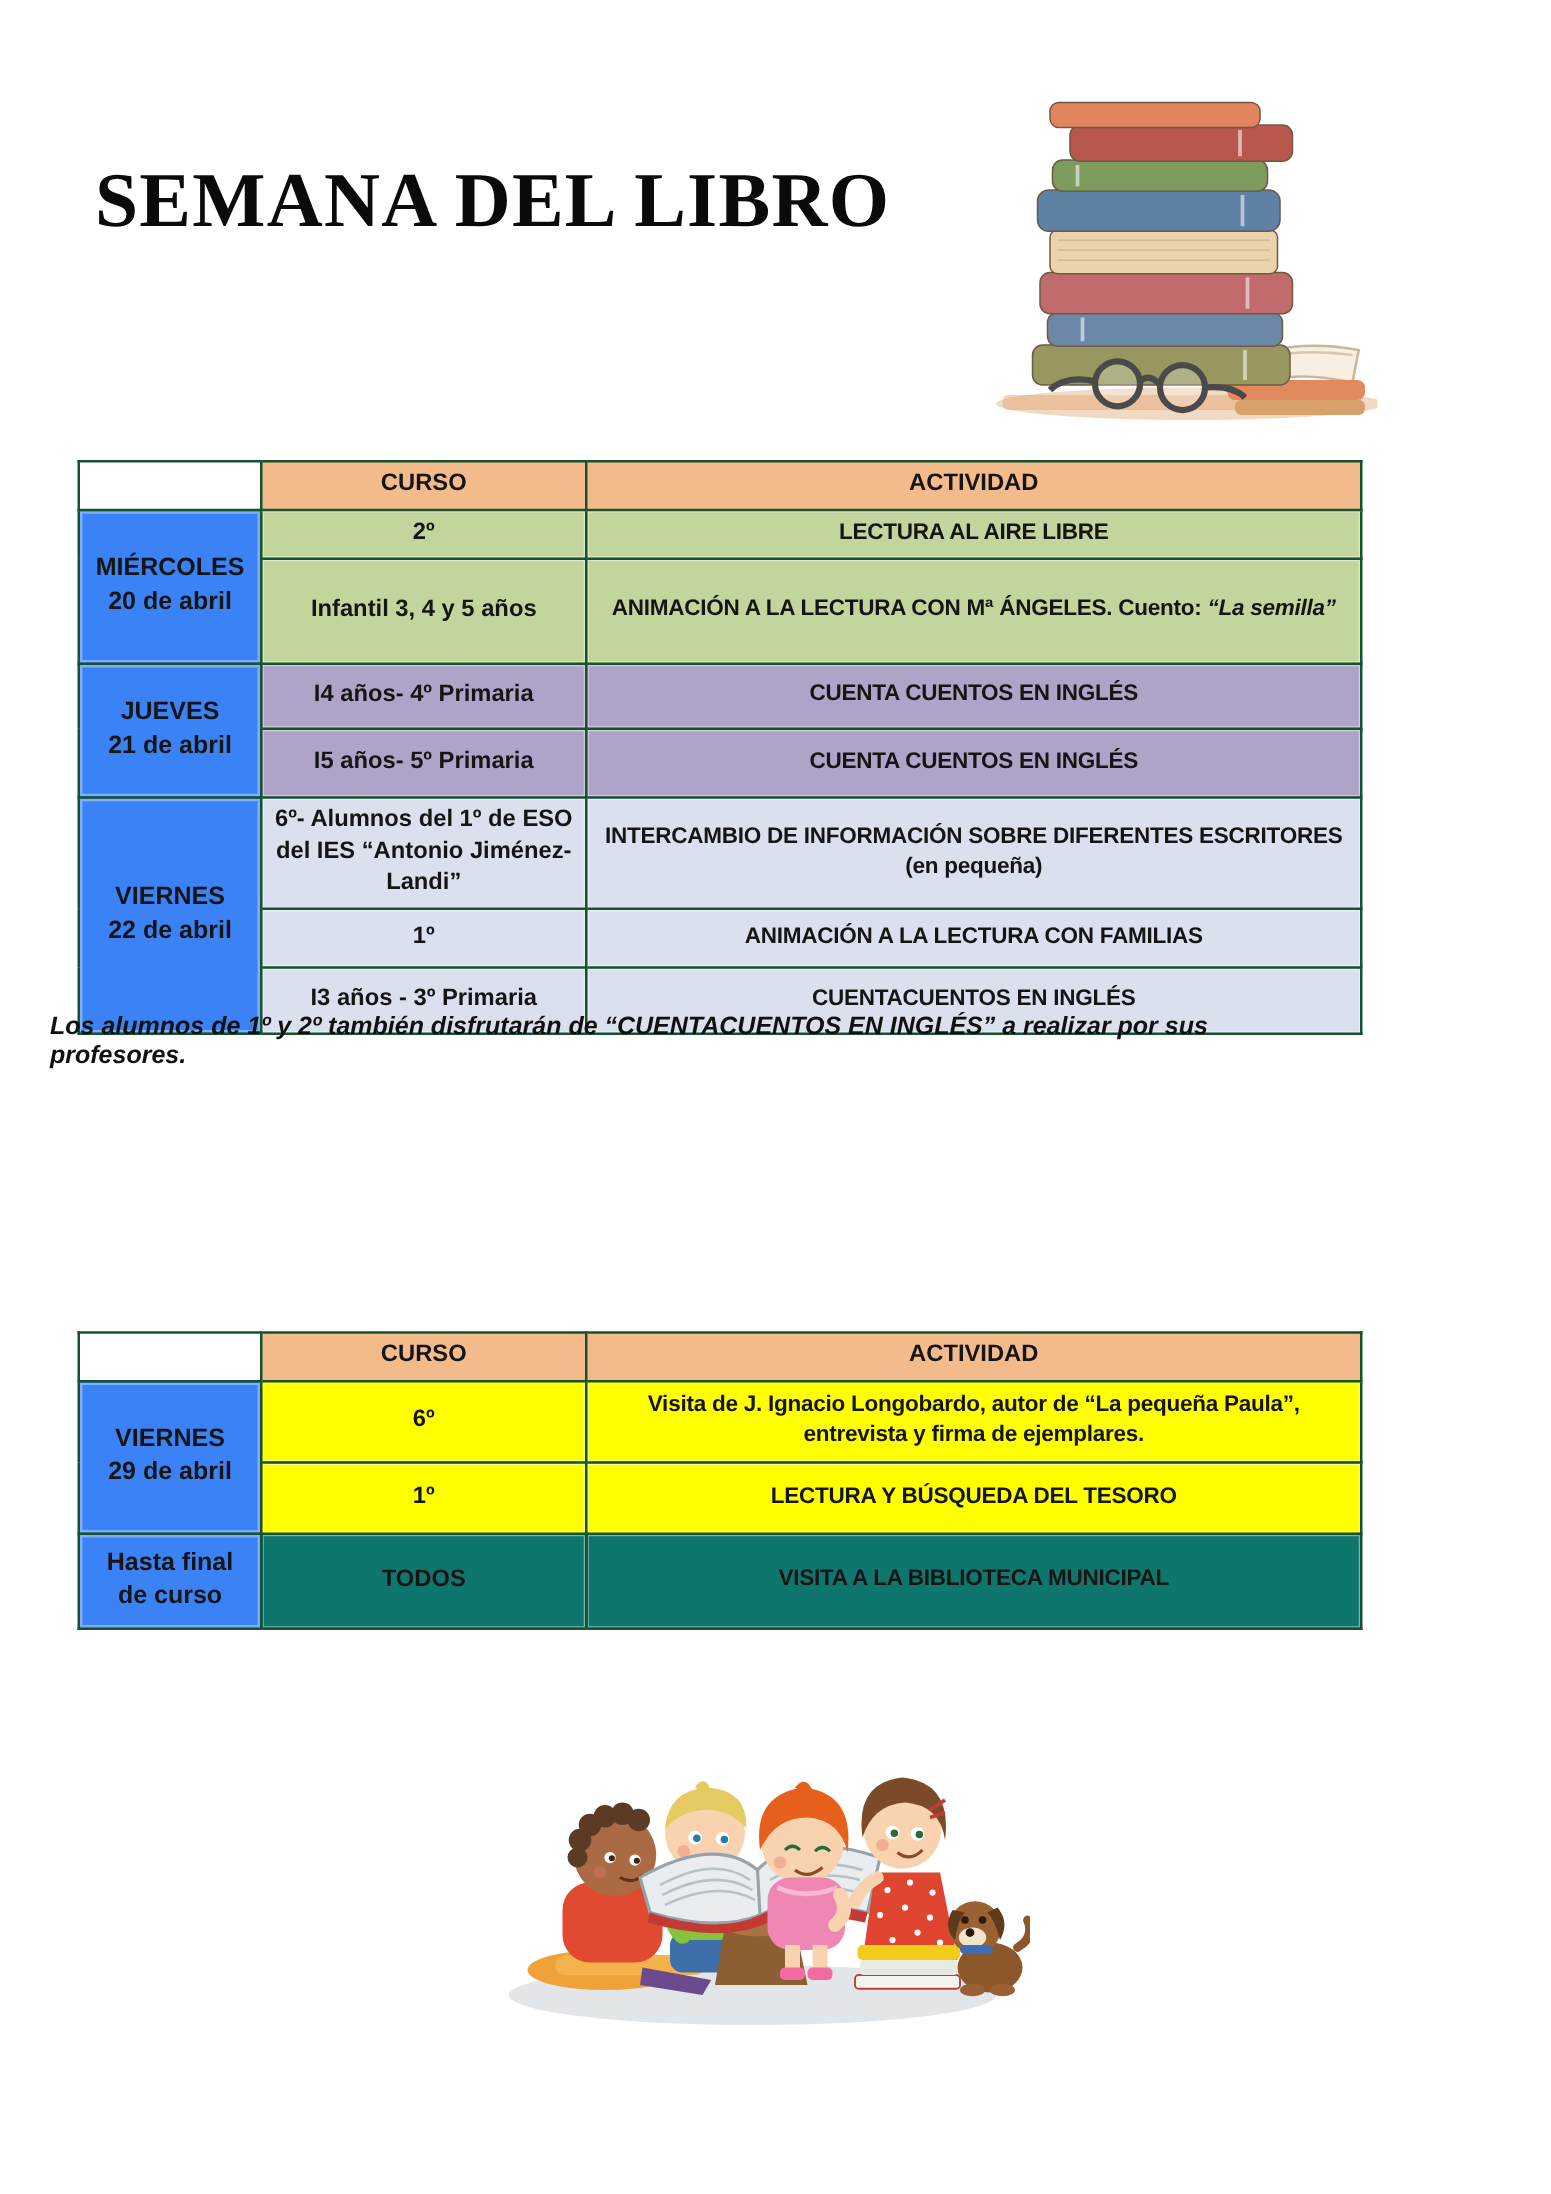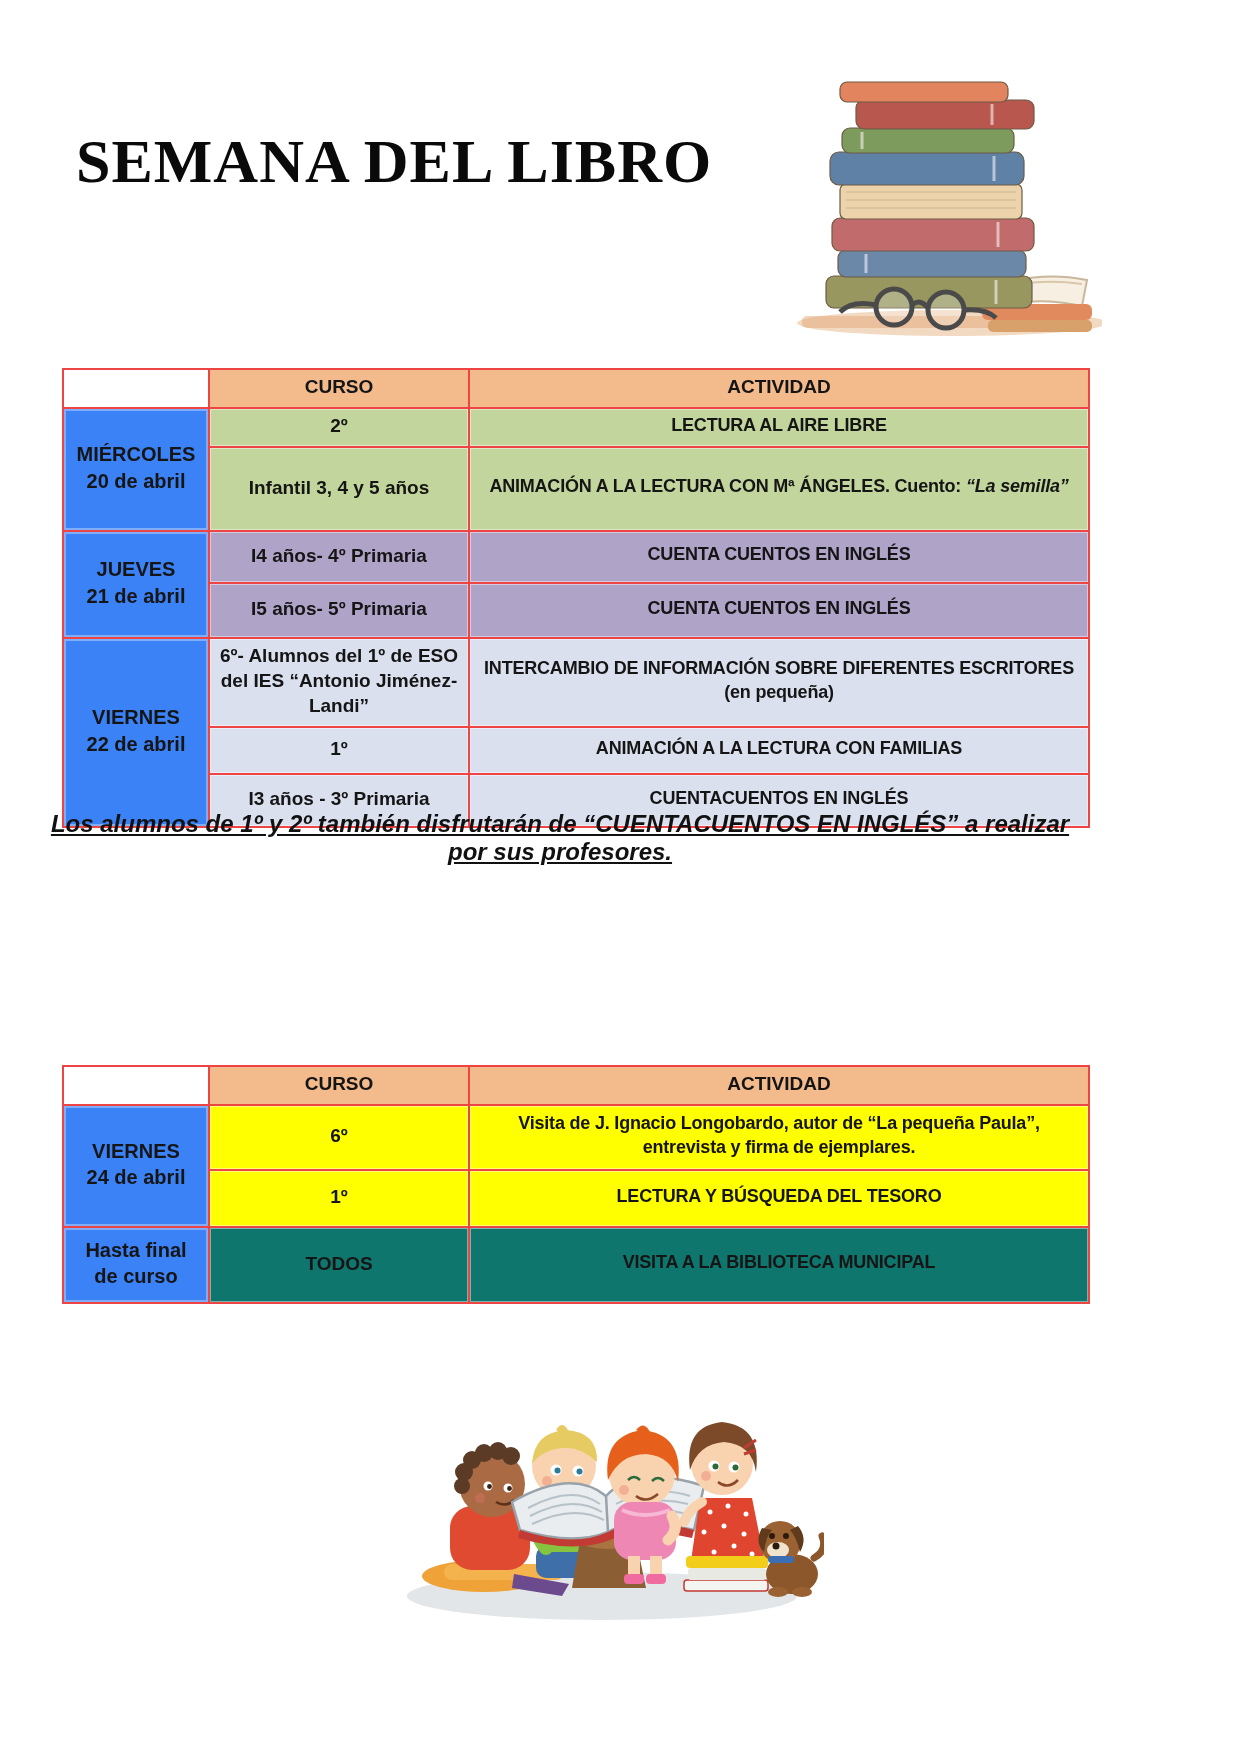--- a/index.html
+++ b/index.html
@@ -8,37 +8,37 @@
 
   .title{position:absolute;left:76px;top:126px;font-family:"Liberation Serif",serif;
          font-weight:700;font-size:62px;color:#0a0a0a;letter-spacing:1px;white-space:nowrap;}
   .subtitle{position:absolute;left:262px;top:240px;font-size:33px;font-style:italic;
             font-weight:600;color:#111;white-space:nowrap;}
 
   .books-illu{position:absolute;left:782px;top:80px;}
   .kids-illu{position:absolute;left:384px;top:1258px;}
 
   table.sched{position:absolute;left:62px;border-collapse:collapse;table-layout:fixed;width:1026px;}
-  table.sched td{border:2px solid #ef4444;padding:4px 8px 8px 8px;vertical-align:middle;
+  table.sched td{border:2px solid #14532d;padding:4px 8px 8px 8px;vertical-align:middle;
                  text-align:center;font-weight:700;color:#151515;line-height:1.32;}
   td.blank{border-top:none;border-left:none;background:#ffffff;}
   td.hdr{background:#F3BA8C;font-size:19px;}
   td.day{background:#3b82f6;font-size:20px;line-height:1.5;
          box-shadow:inset 0 0 0 2px rgba(255,255,255,0.35);}
   td.c{font-size:19px;}
   td.a{font-size:18px;letter-spacing:-0.2px;}
   .bg-g{background:#C2D59C;box-shadow:inset 0 0 0 1px rgba(255,255,255,0.45);}
   .bg-p{background:#AFA3C8;box-shadow:inset 0 0 0 1px rgba(255,255,255,0.45);}
   .bg-b{background:#DBE0EF;box-shadow:inset 0 0 0 1px rgba(255,255,255,0.45);}
   .bg-y{background:#FFFF00;box-shadow:inset 0 0 0 1px rgba(255,255,255,0.45);}
   .bg-k{background:#0f766e;box-shadow:inset 0 0 0 1px rgba(255,255,255,0.45);}
   .it{font-style:italic;margin-top:24px;}
 
-  .note{position:absolute;left:40px;top:810px;width:1040px;text-align:center;
-        font-size:24px;font-style:italic;font-weight:600;color:#111;text-decoration:underline;}
+  .note{position:absolute;left:40px;top:810px;width:1040px;
+        font-size:20px;font-style:italic;font-weight:600;color:#111;}
   .sec2{position:absolute;left:62px;top:850px;width:1000px;text-align:center;
         font-family:"Liberation Serif",serif;font-weight:700;font-size:40px;color:#0a0a0a;}
 </style>
 </head>
 <body>
 
 <div class="page">
 
   <div class="title">SEMANA DEL LIBRO</div>
 
@@ -156,21 +156,21 @@
       </colgroup>
     <tbody>
         <tr style="height:33px">
       <td class="blank"></td>
       <td class="hdr">CURSO</td>
       <td class="hdr">ACTIVIDAD</td>
     </tr>
     <tr style="height:65px">
       <td class="day" rowspan="2">
         <div>VIERNES</div>
-        <div>24 de abril</div>
+        <div>29 de abril</div>
       </td>
       <td class="c bg-y">6º</td>
       <td class="a bg-y">Visita de J. Ignacio Longobardo, autor de “La pequeña Paula”, entrevista y firma de ejemplares.</td>
     </tr>
     <tr style="height:57px">
       <td class="c bg-y">1º</td>
       <td class="a bg-y">LECTURA Y BÚSQUEDA DEL TESORO</td>
     </tr>
     <tr style="height:76px">
       <td class="day">

